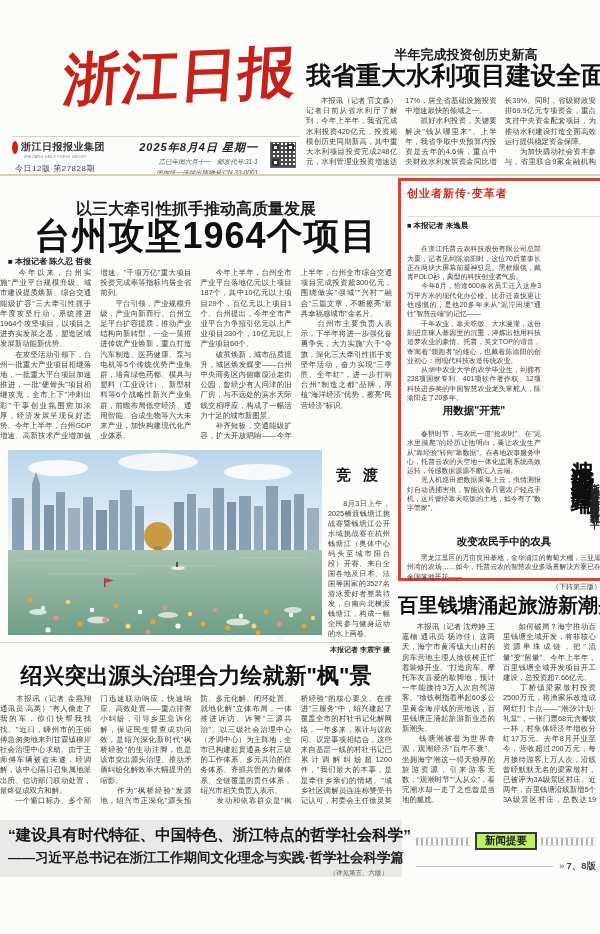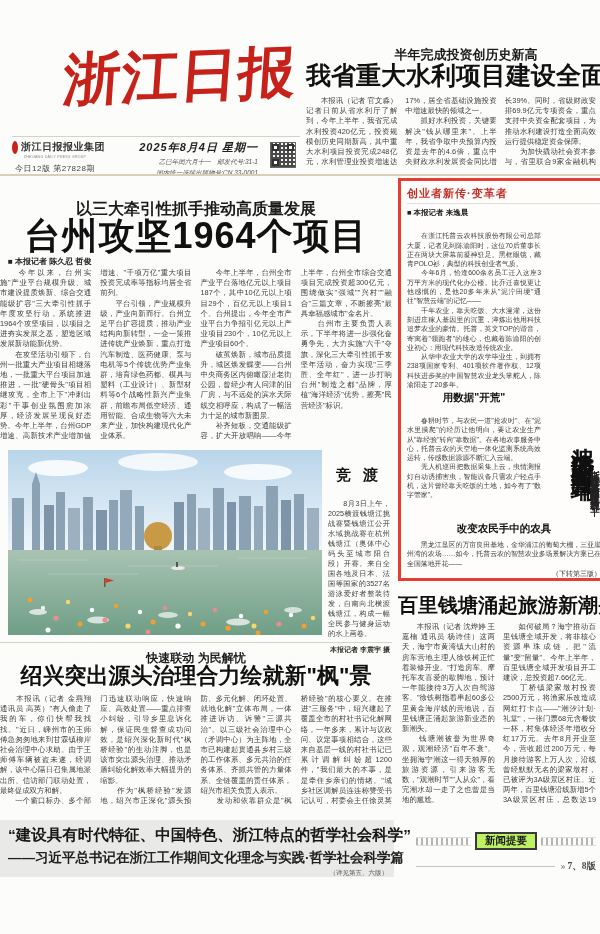--- a/index.html
+++ b/index.html
@@ -35,66 +35,66 @@
            overflow:hidden;color:#3d3d3d;column-fill:auto;}
   .byline{font-size:8px;font-weight:bold;color:#222;}
   
   .ts-kicker{left:321px;top:46px;width:290px;font-size:13px;}
   .ts-head{left:306px;top:62px;width:290px;font-size:25px;letter-spacing:0px;}
   .ts-body{left:306px;top:96px;width:290px;height:78px;column-count:3;column-gap:8px;}
   
   .tz-kicker{left:8px;top:182px;width:220px;font-size:12.5px;text-align:left;font-weight:bold;color:#1c1c1c;}
   .tz-arrow{color:#c6221a;font-weight:bold;margin-right:4px;}
   .tz-sub{left:0;top:199px;width:392px;font-size:16px;}
-  .tz-head{left:0;top:216px;width:392px;font-size:36px;letter-spacing:1px;}
+  .tz-head{left:0;top:216px;width:392px;font-size:36px;letter-spacing:1px;padding-left:10px;}
   .tz-byline{left:8px;top:256px;width:250px;}
   .tz-body{left:0;top:268px;width:392px;height:176px;column-count:4;column-gap:9px;}
   
   .photo{left:8px;top:450px;width:314px;height:185px;background:#cfe0ee;}
   .cap{left:328px;top:452px;width:62px;}
   .cap-title{font-size:15px;font-weight:bold;color:#111;text-align:center;letter-spacing:4px;margin-top:14px;}
   .cap-text{font-size:7.2px;line-height:10px;text-align:justify;margin-top:14px;white-space:pre-line;color:#3d3d3d;}
   .cap-credit{font-size:7px;text-align:right;margin-top:6px;color:#333;font-weight:bold;}
   
   .redbox{left:398px;top:178px;width:194px;height:388px;border:3px solid #e63c32;background:#fffdfb;
           box-sizing:content-box;padding:5px 5px 4px 6px;}
-  .rb-kicker{font-size:11px;font-weight:bold;color:#c53028;letter-spacing:1px;border-bottom:1px solid #e5ded4;padding-bottom:2px;}
+  .rb-kicker{font-size:11px;font-weight:bold;color:#c53028;letter-spacing:1px;border-bottom:1px solid #e5ded4;padding-bottom:15px;}
   .rb-byline{font-size:7.5px;font-weight:bold;color:#222;margin-top:4px;}
   .rb-row{display:flex;margin-top:4px;height:296px;}
   .rb-text{width:134px;font-size:6.9px;line-height:9.3px;text-align:justify;white-space:pre-line;overflow:hidden;color:#3d3d3d;}
   .rb-subhead{font-size:10.5px;font-weight:bold;color:#111;text-align:center;margin:4px 0;}
   .rb-vert{flex:1;display:flex;flex-direction:row-reverse;justify-content:flex-start;writing-mode:vertical-rl;}
   .rb-lead{writing-mode:vertical-rl;font-size:9.5px;font-weight:bold;color:#222;letter-spacing:1.5px;line-height:1.25;}
   .rb-title{writing-mode:vertical-rl;font-size:23px;font-weight:bold;color:#101010;letter-spacing:3px;margin-right:2px;}
   .rb-close{font-size:6.9px;line-height:9.3px;text-align:justify;white-space:pre-line;color:#3d3d3d;margin-top:2px;}
   .rb-cont{font-size:7px;text-align:right;color:#333;margin-top:1px;}
   
   .hn-kicker{left:402px;top:580px;width:194px;font-size:11.5px;}
   .hn-head{left:398px;top:594px;width:200px;font-size:20px;}
   .hn-body{left:402px;top:622px;width:194px;height:192px;column-count:2;column-gap:8px;}
   
   .sx-rule{left:0;top:642px;width:392px;}
   .sx-kicker{left:0;top:650px;width:392px;font-size:12px;}
   .sx-head{left:0;top:664px;width:392px;font-size:22px;}
   .sx-body{left:0;top:694px;width:392px;height:120px;column-count:4;column-gap:9px;}
   
-  .banner{left:0;top:820px;width:380px;height:52px;background:#e9e9e7;padding:5px 6px 0 8px;}
+  .banner{left:0;top:820px;width:380px;height:52px;background:#e9e9e7;padding:5px 14px 0 8px;}
   .bn-quote{font-size:15.5px;font-weight:bold;color:#171717;white-space:nowrap;}
   .bn-attr{font-size:13.5px;font-weight:bold;color:#222;margin-top:3px;white-space:nowrap;}
   .bn-note{font-size:6.5px;color:#555;text-align:right;margin-top:2px;}
   
   .digest{left:416px;top:832px;width:180px;}
   .dg-ribbon{display:flex;align-items:center;gap:4px;}
   .hatch{flex:1;height:7px;background:repeating-linear-gradient(90deg,#b5b5b5 0 2px,transparent 2px 5px);
          border-top:1px solid #ddd;border-bottom:1px solid #ddd;}
   .dg-badge{font-size:10.5px;font-weight:bold;color:#1c1c1c;border:2px solid #3a3a3a;padding:0 8px;background:#bef264;white-space:nowrap;}
   .dg-title{font-size:19px;font-weight:bold;color:#333;text-align:center;letter-spacing:7px;margin-top:9px;}
   .dg-pages-row{display:flex;align-items:center;margin-top:10px;}
   .dg-line{flex:1;height:1px;background:#c4c4c4;}
-  .dg-pages{font-size:9.5px;font-weight:bold;color:#4a4a4a;margin-left:6px;white-space:nowrap;font-family:Liberation Serif, serif;}
+  .dg-pages{font-size:9.5px;font-weight:bold;color:#4a4a4a;margin-left:6px;white-space:nowrap;}
   .dg-chev{color:#8a8a8a;font-weight:bold;margin-right:2px;}
 </style>
 </head>
 <body>
 
 <div id="page">
 
   <div class="abs brand">浙江日报</div>
 
   <div class="abs rule-thin" style="left:12px;top:136px;width:288px;"></div>
@@ -263,21 +263,20 @@
   </div>
 
   <div class="abs headline hn-head">百里钱塘涌起旅游新潮头</div>
   <div class="abs bodytxt hn-body">　　本报讯（记者 沈烨婷 王嘉楠 通讯员 杨诗佳）这两天，海宁市黄湾镇大山村的房车营地主理人徐铁树正忙着装修开业。"打造房车、摩托车友喜爱的歇脚地，预计一年能接待3万人次自驾游客。"徐铁树指着串起60多公里黄金海岸线的营地说，百里钱塘正涌起旅游新业态的新潮头。
 　　钱塘潮被誉为世界奇观，观潮经济"百年不衰"。坐拥海宁潮这一得天独厚的旅游资源，引来游客无数，"观潮时节""人从众"，看完潮水却一走了之也曾是当地的尴尬。
 　　如何破局？海宁推动百里钱塘全域开发，将非核心资源串珠成链，把"流量"变"留量"。今年上半年，百里钱塘全域开发项目开工建设，总投资超7.66亿元。
 　　丁桥镇梁家墩村投资2500万元，将渔家乐改造成网红打卡点——"潮汐计划·礼堂"，一张门票68元含餐饮一杯，村集体经济年增收分红17万元。去年8月开业至今，营收超过200万元，每月接待游客上万人次，沿线曾经默默无名的梁家墩村，已被评为3A级景区村庄。近两年，百里钱塘沿线新增5个3A级景区村庄，总数达19个。
 　　眼下，海宁不少村社抢起旅游新业态"头口水"。周王庙镇荆斗村村主任徐江云瞄准低空飞行，组建起低空观潮体验项目。公司董事长华天虹说，观潮季期间已接到不少预订体验，未来计划串起海宁盐官、黄湾等地，打造空中观潮精品线路。今年下半年，盐官潮乐之城保护利用工程、潮文化度假中心等10个沿线提升项目将相继开工，进一步引导全域旅游产品迭代升级。</div>
 
   <div class="abs rule-thin sx-rule"></div>
-  <div class="abs kicker sx-kicker">快速联动 为民解忧</div>
   <div class="abs headline sx-head">绍兴突出源头治理合力绘就新"枫"景</div>
   <div class="abs bodytxt sx-body">　　本报讯（记者 金燕翔 通讯员 高英）"有人偷走了我的车，你们快帮我找找。"近日，嵊州市的王师傅急匆匆地来到甘霖镇柳岸社会治理中心求助。由于王师傅车辆被盗未遂，经调解，该中心隔日召集属地派出所、信访部门联动处置，最终促成双方和解。
 　　一个窗口标办、多个部门迅速联动响应，快速响应、高效处置——重点排查小纠纷，引导乡里息诉化解，保证民生督查成功问效，是绍兴深化新时代"枫桥经验"的生动注脚，也是该市突出源头治理、推动矛盾纠纷化解效率大幅提升的缩影。
 　　作为"枫桥经验"发源地，绍兴市正深化"源头预防、多元化解、闭环处置、就地化解"立体布局，一体推进诉访、诉警"三源共治"。以三级社会治理中心（矛调中心）为主阵地，全市已构建起贯通县乡村三级的工作体系、多元共治的任务体系、齐抓共管的力量体系、全链覆盖的责任体系，绍兴市相关负责人表示。
 　　发动和依靠群众是"枫桥经验"的核心要义。在推进"三服务"中，绍兴建起了覆盖全市的村社书记化解网络，一年多来，累计与议政问、议定事项相结合，这些来自基层一线的村社书记已累计调解纠纷超1200件，"我们最大的本事，是是牵住乡亲们的情绪。"城乡社区调解员连连称赞受书记认可，村委会主任徐灵英说，每次调解前后，当地会建立当事人脉手卡的回访制度，考量通过这种仪式感开启民心之约。
 　　既用心结，也化解出现的矛盾和纠纷，制在了未发阶段。今年以来，全市矛盾纠纷化解率同比上升，诉讼案件数量持续下降，基层治理效能明显增强，基本实现了"小事不出村，大事不出镇，矛盾不上交"的良性循环。</div>
 
   <div class="abs banner">
     <div class="bn-quote">“建设具有时代特征、中国特色、浙江特点的哲学社会科学”</div>
     <div class="bn-attr">——习近平总书记在浙江工作期间文化理念与实践·哲学社会科学篇</div>

